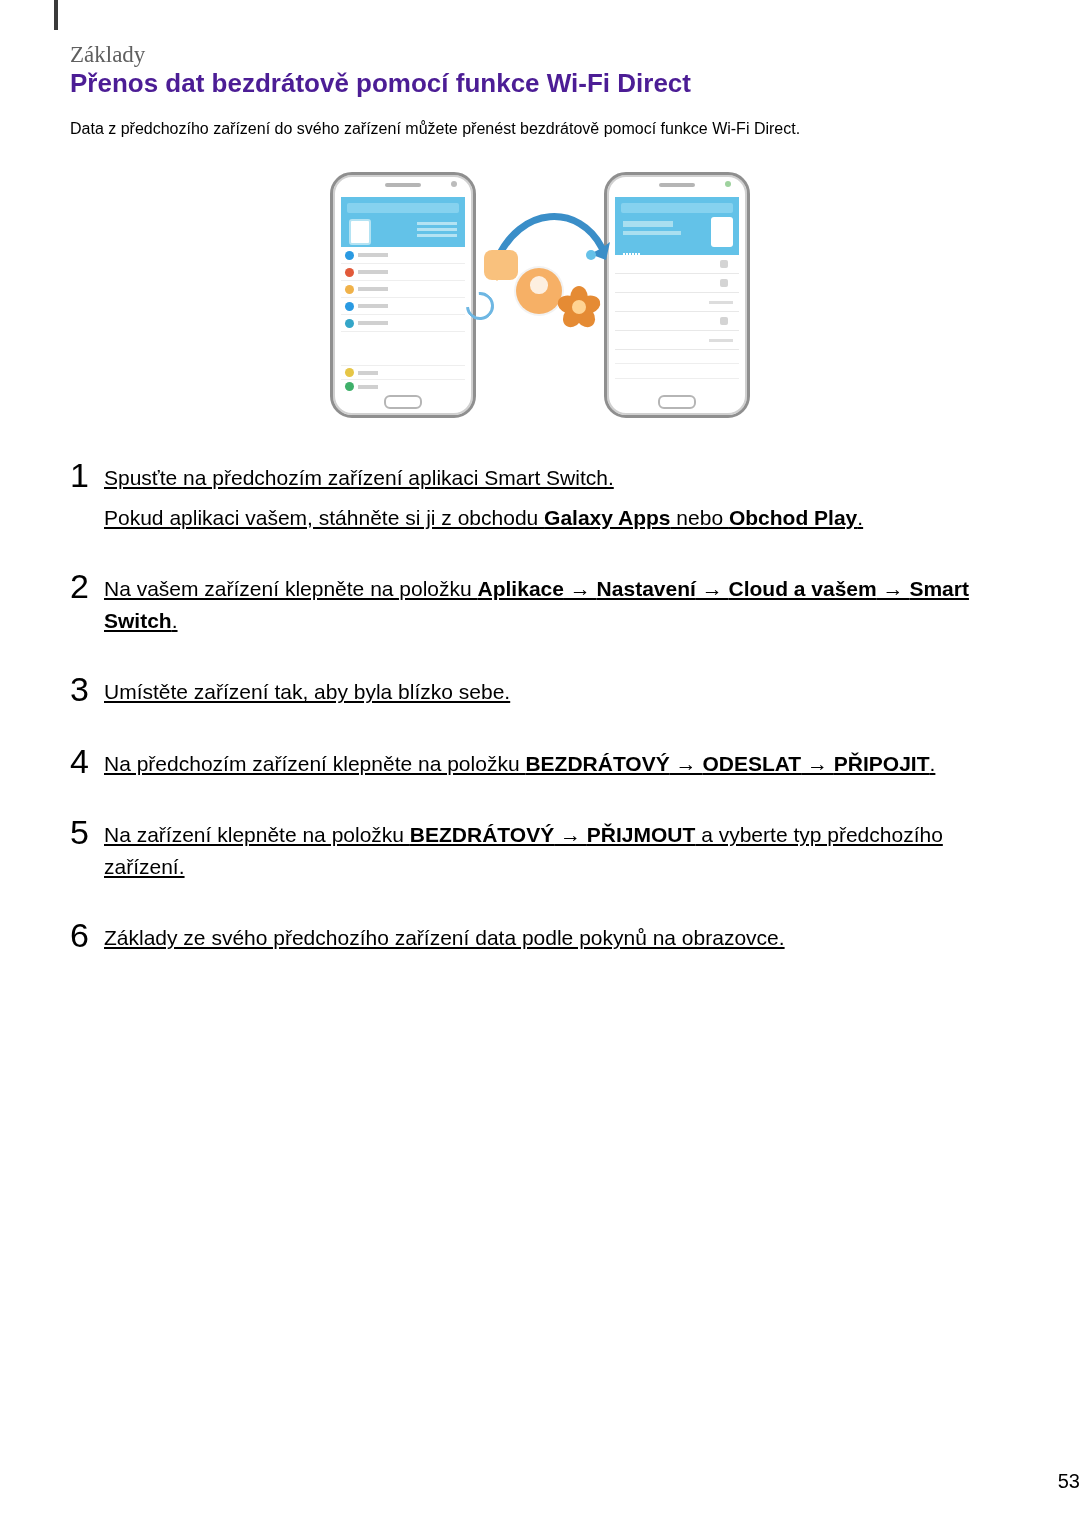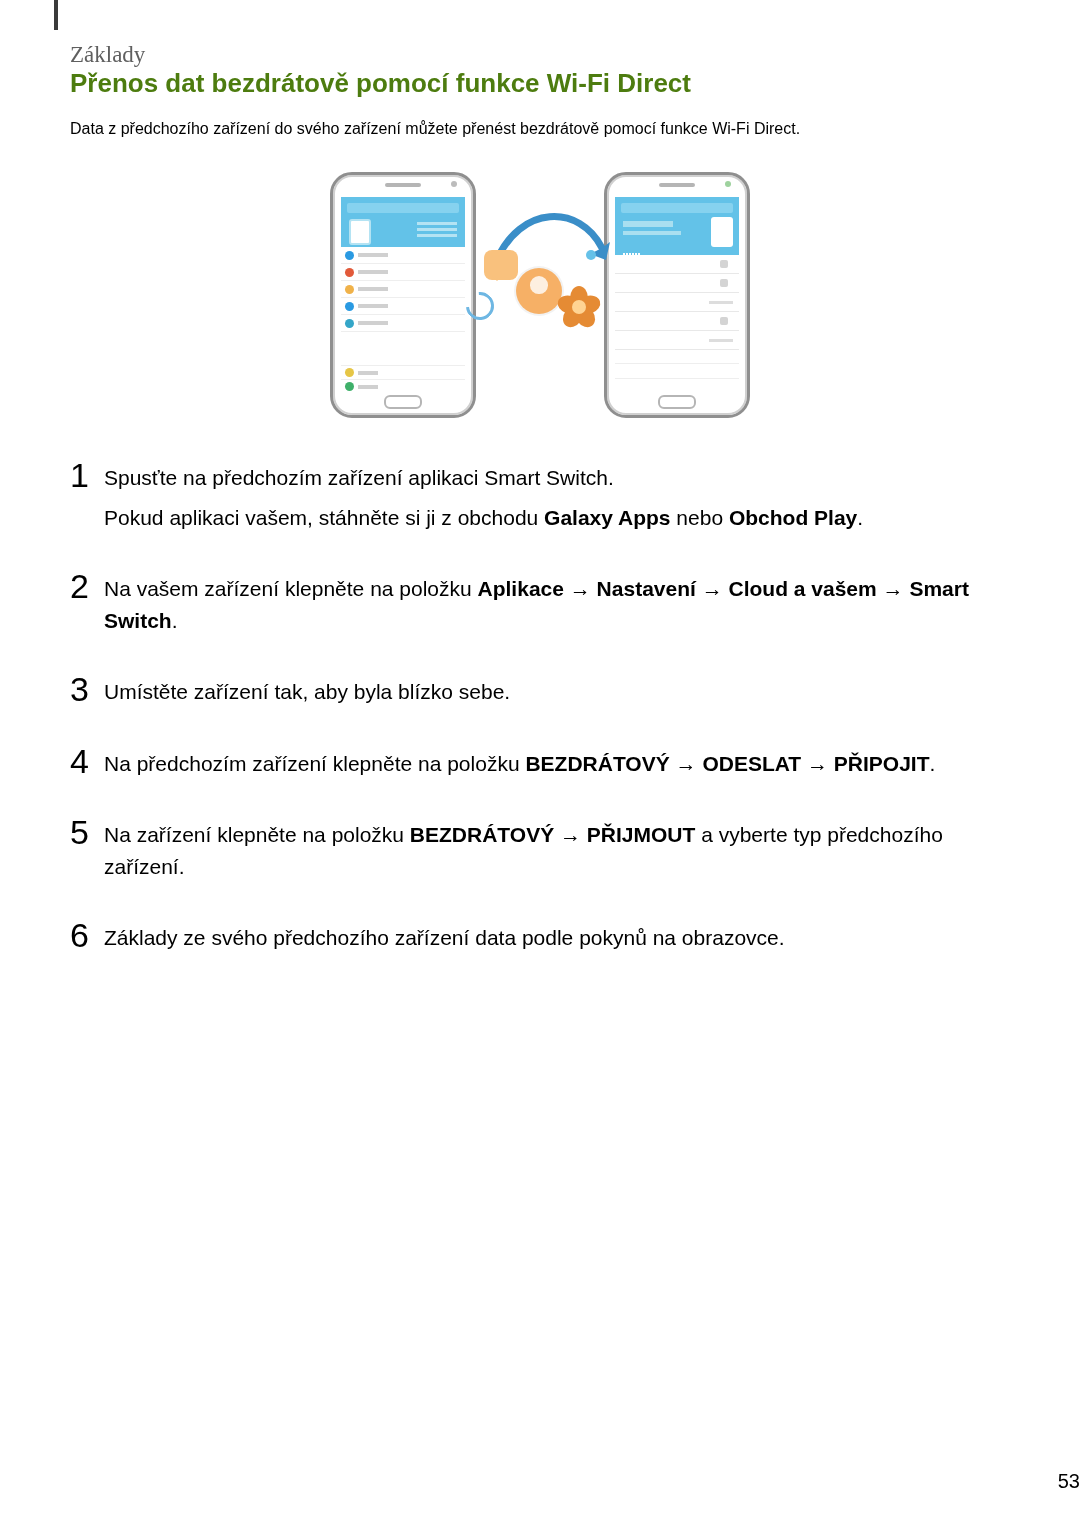--- a/index.html
+++ b/index.html
@@ -26,21 +26,21 @@
   }
   .section-label {
     font-size: 23px;
     color: #5f5f5f;
     margin-top: 4px;
     font-family: Liberation Serif, serif;
   }
   .title {
     font-size: 26px;
     font-weight: bold;
-    color: #4d7c0f;
+    color: #4c1d95;
     margin-bottom: 18px;
   }
   .intro {
     font-size: 16px;
     line-height: 1.45;
     margin-bottom: 28px;
   }
   .illustration-wrap {
     width: 100%;
     display: flex;
@@ -245,20 +245,21 @@
     font-stretch: condensed;
     text-align: left;
     letter-spacing: -1px;
     padding-top: 0px;
   }
   .step-body {
     flex: 1;
     font-size: 21px;
     line-height: 1.5;
     padding-top: 4px;
+    text-decoration: underline;
   }
   .step-body p { margin: 0 0 8px 0; }
   b { font-weight: bold; }
   .page-num {
     position: absolute;
     bottom: 34px;
     left: 0; right: 0;
     text-align: right;
     font-size: 20px;
     color: #000;

